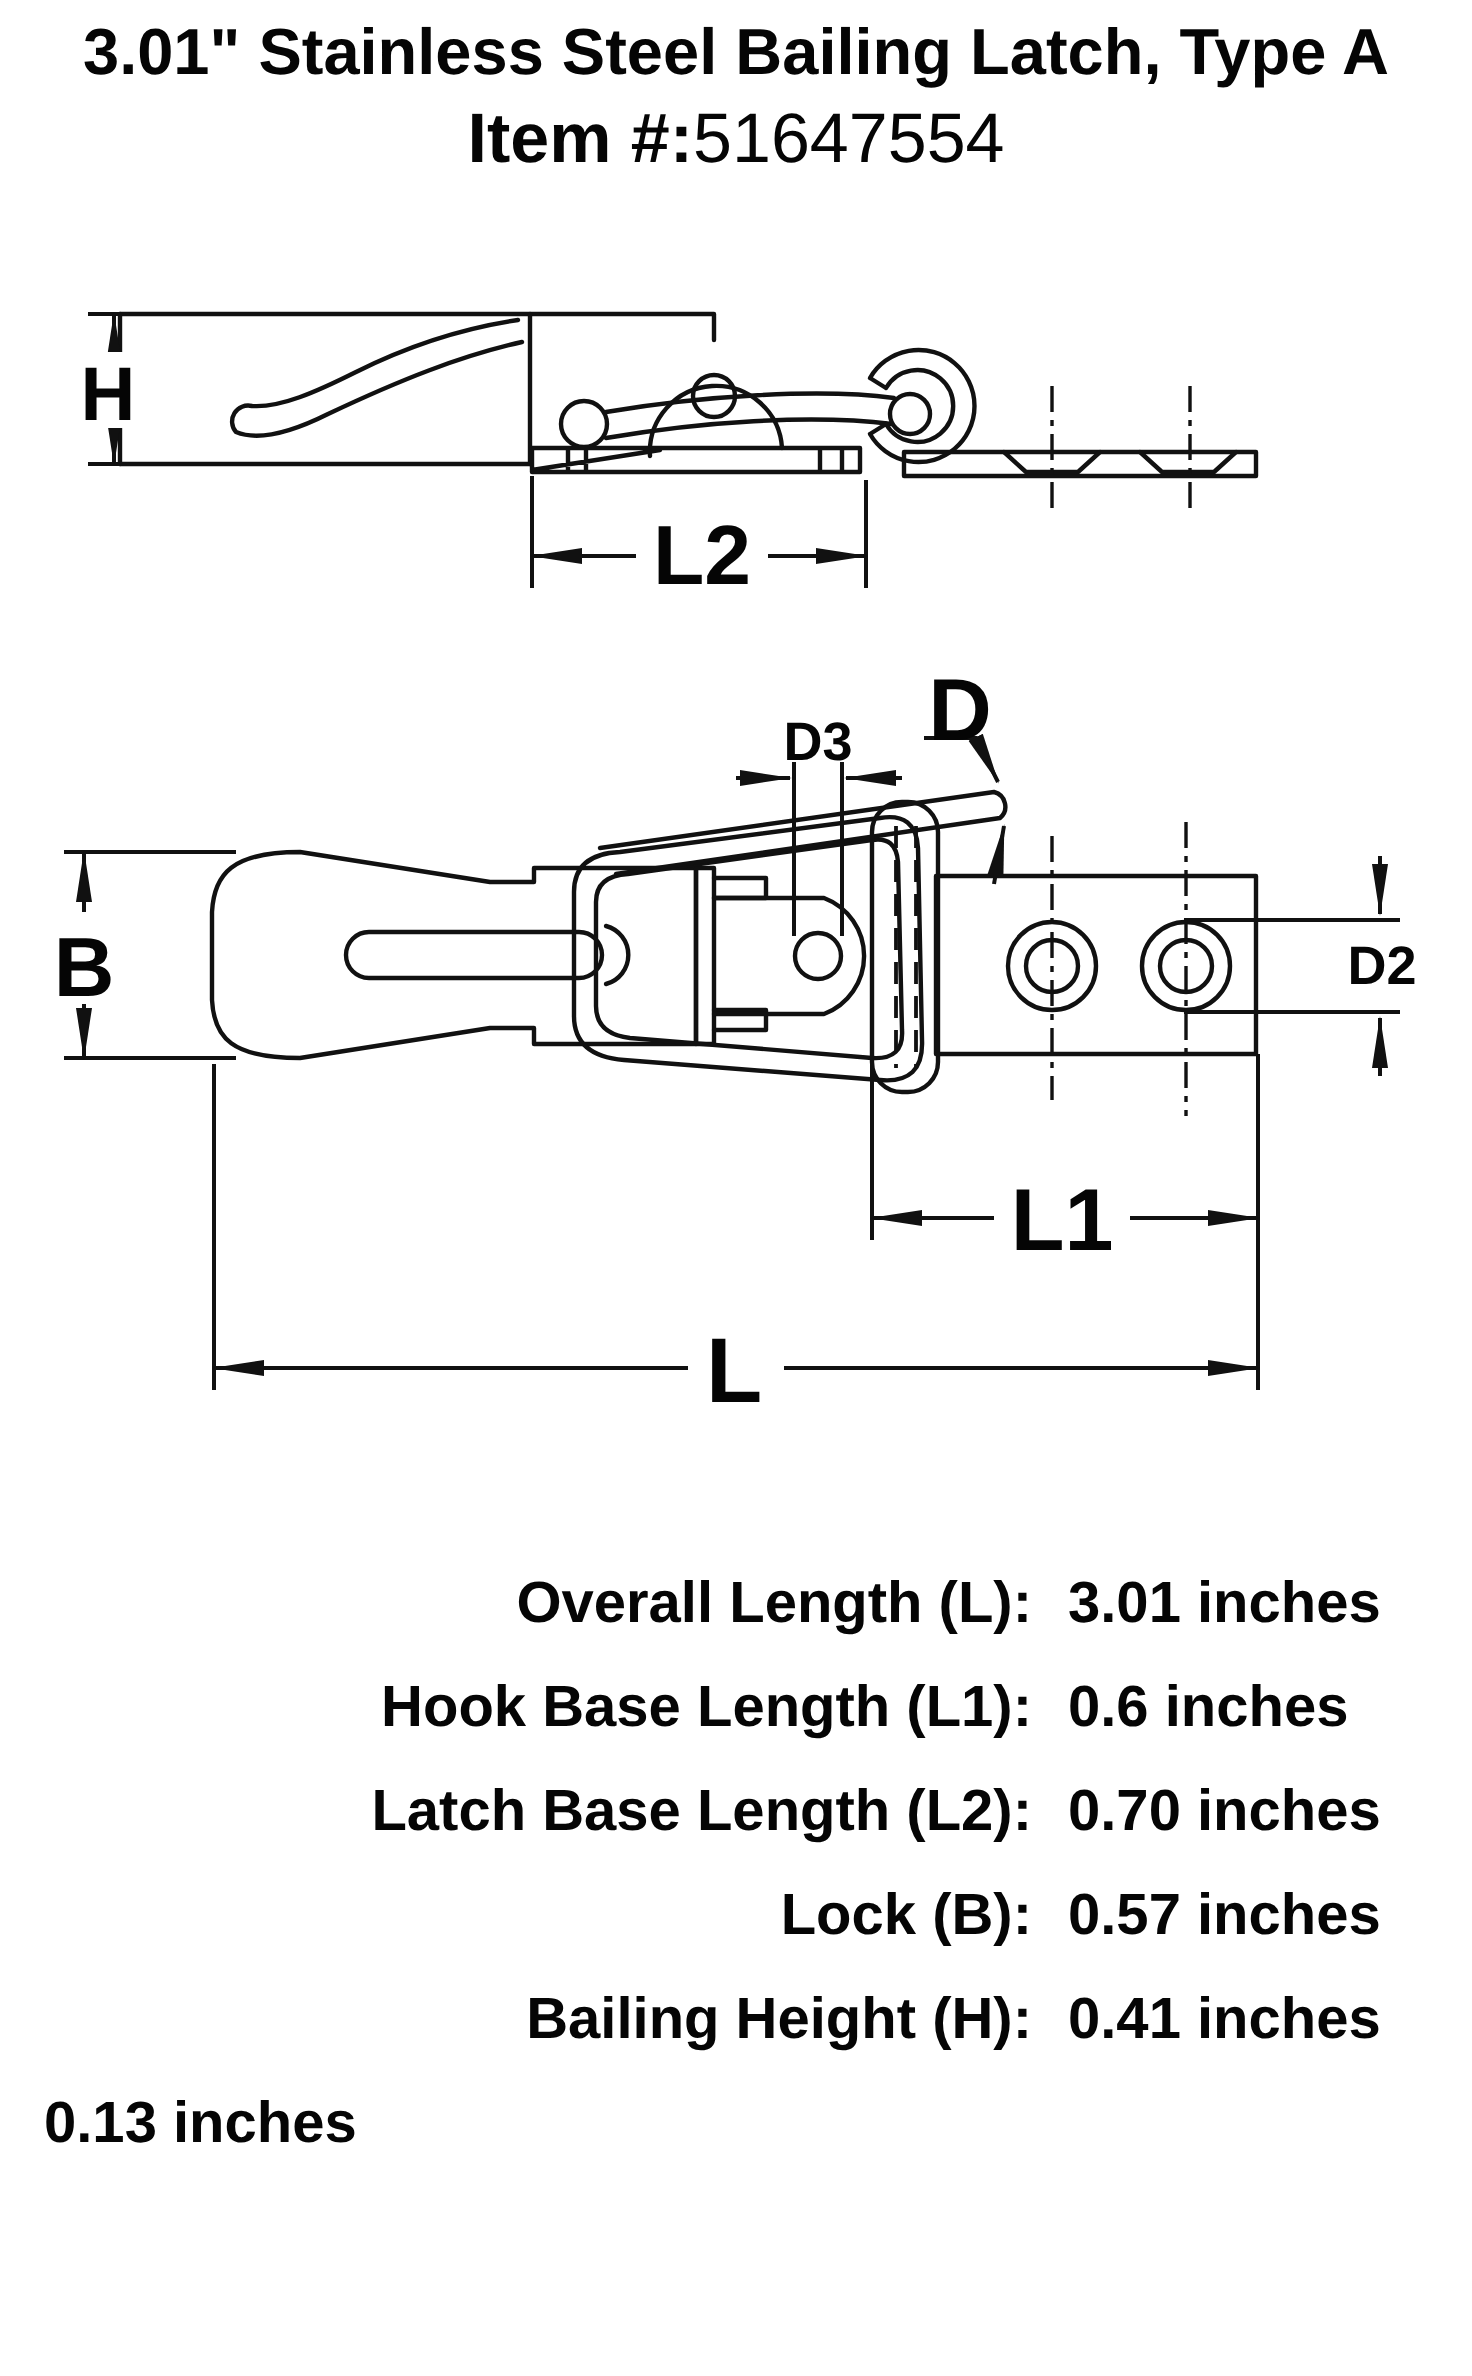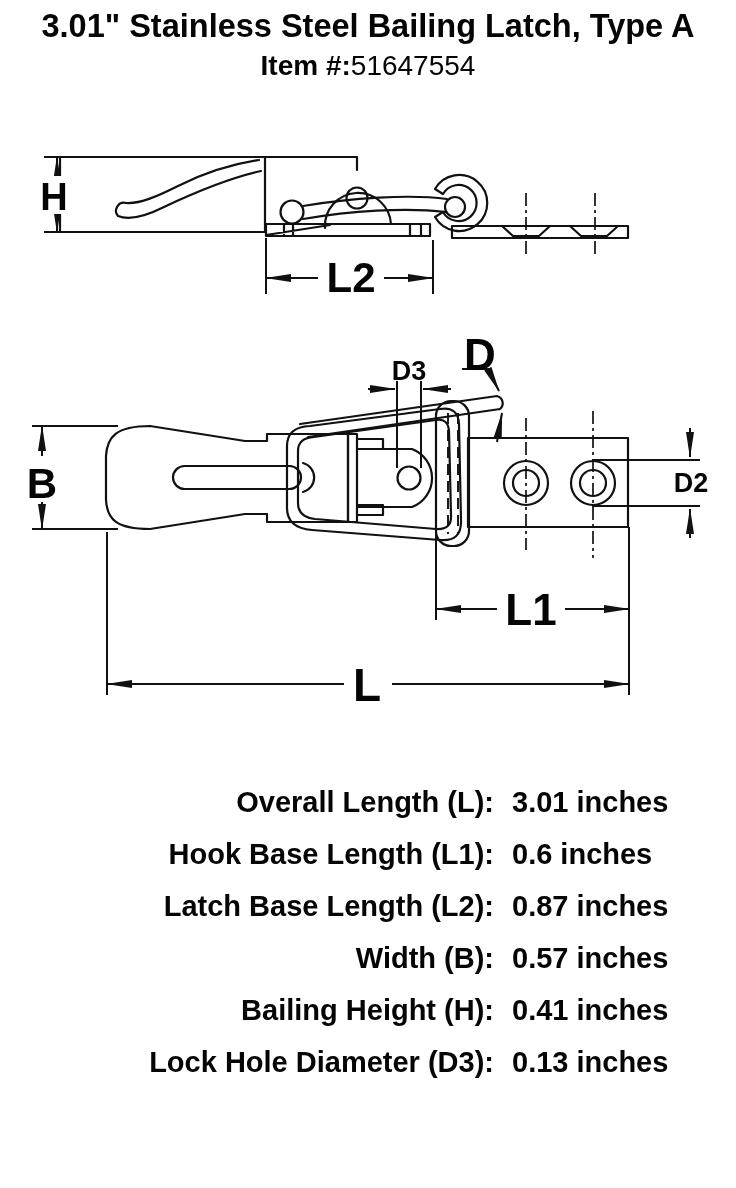--- a/index.html
+++ b/index.html
@@ -1,36 +1,36 @@
 <!DOCTYPE html>
 <html><head>
 <meta charset="utf-8">
 <style>
   html,body{margin:0;padding:0;background:#fff;}
   #page{position:relative;width:736px;height:1188px;background:#fff;overflow:hidden;
         font-family:"Liberation Sans",sans-serif;color:#050505;}
   
   #hdr{position:absolute;top:6px;left:0;width:736px;text-align:center;line-height:1.28;}
   #hdr .t1{font-size:32.5px;font-weight:bold;white-space:nowrap;}
-  #hdr .t2{font-size:28px;text-align:center;}
+  #hdr .t2{font-size:35px;text-align:center;}
   #hdr .t2 .lab{font-weight:bold;}
   #hdr .t2 .num{font-weight:400;}
   
   svg{position:absolute;left:0;}
   #sv1{top:128px;}
   #sv2{top:328px;}
   .part{stroke:#111;stroke-width:2.2;fill:none;stroke-linecap:round;stroke-linejoin:round;}
   .dim{stroke:#111;stroke-width:2;fill:none;}
   .cl{stroke:#111;stroke-width:1.7;fill:none;stroke-dasharray:13 4 3 4;}
   .hid{stroke:#111;stroke-width:1.9;fill:none;stroke-dasharray:11 6;}
   .lbl{font-family:"Liberation Sans",sans-serif;font-weight:bold;fill:#050505;}
   .lblbg{fill:#ffffff;stroke:none;}
   
   #specs{position:absolute;top:776px;left:0;width:736px;}
-  .srow{display:grid;grid-template-columns:494px 1fr;column-gap:18px;height:52px;align-items:center;}
+  .srow{display:grid;grid-template-columns:494px 1fr;column-gap:18px;height:52px;align-items:center;padding-left:22px;}
   .slab{font-size:29px;font-weight:bold;text-align:right;white-space:nowrap;}
   .sval{font-size:29px;font-weight:700;text-align:left;white-space:nowrap;}
 </style>
 </head>
 <body>
 
 <div id="page">
 
   <div id="hdr">
     <div class="t1">3.01" Stainless Steel Bailing Latch, Type A</div>
@@ -175,29 +175,28 @@
     <div class="srow">
       <div class="slab">Overall Length (L):</div>
       <div class="sval">3.01 inches</div>
     </div>
     <div class="srow">
       <div class="slab">Hook Base Length (L1):</div>
       <div class="sval">0.6 inches</div>
     </div>
     <div class="srow">
       <div class="slab">Latch Base Length (L2):</div>
-      <div class="sval">0.87 inches</div>
-    </div>
-    <div class="srow">
-      <div class="slab">Width (B):</div>
+      <div class="sval">0.70 inches</div>
+    </div>
+    <div class="srow">
+      <div class="slab">Lock (B):</div>
       <div class="sval">0.57 inches</div>
     </div>
     <div class="srow">
       <div class="slab">Bailing Height (H):</div>
       <div class="sval">0.41 inches</div>
     </div>
     <div class="srow">
-      <div class="slab">Lock Hole Diameter (D3):</div>
       <div class="sval">0.13 inches</div>
     </div>
   </div>
 
 </div>
 
 </body></html>

